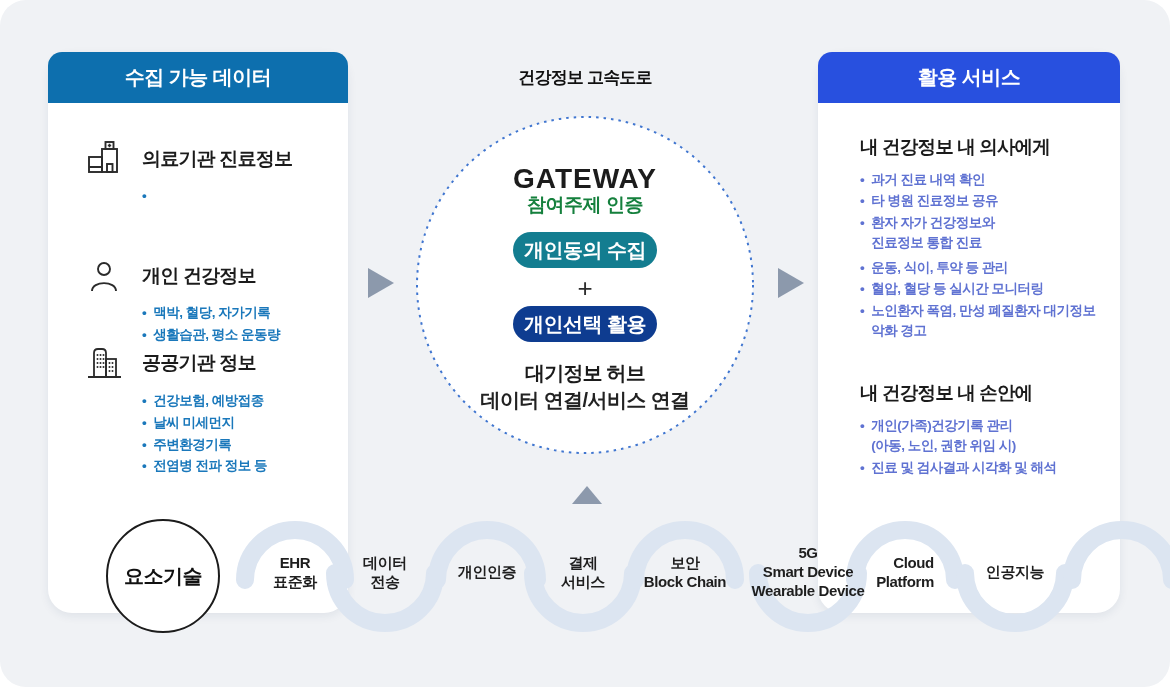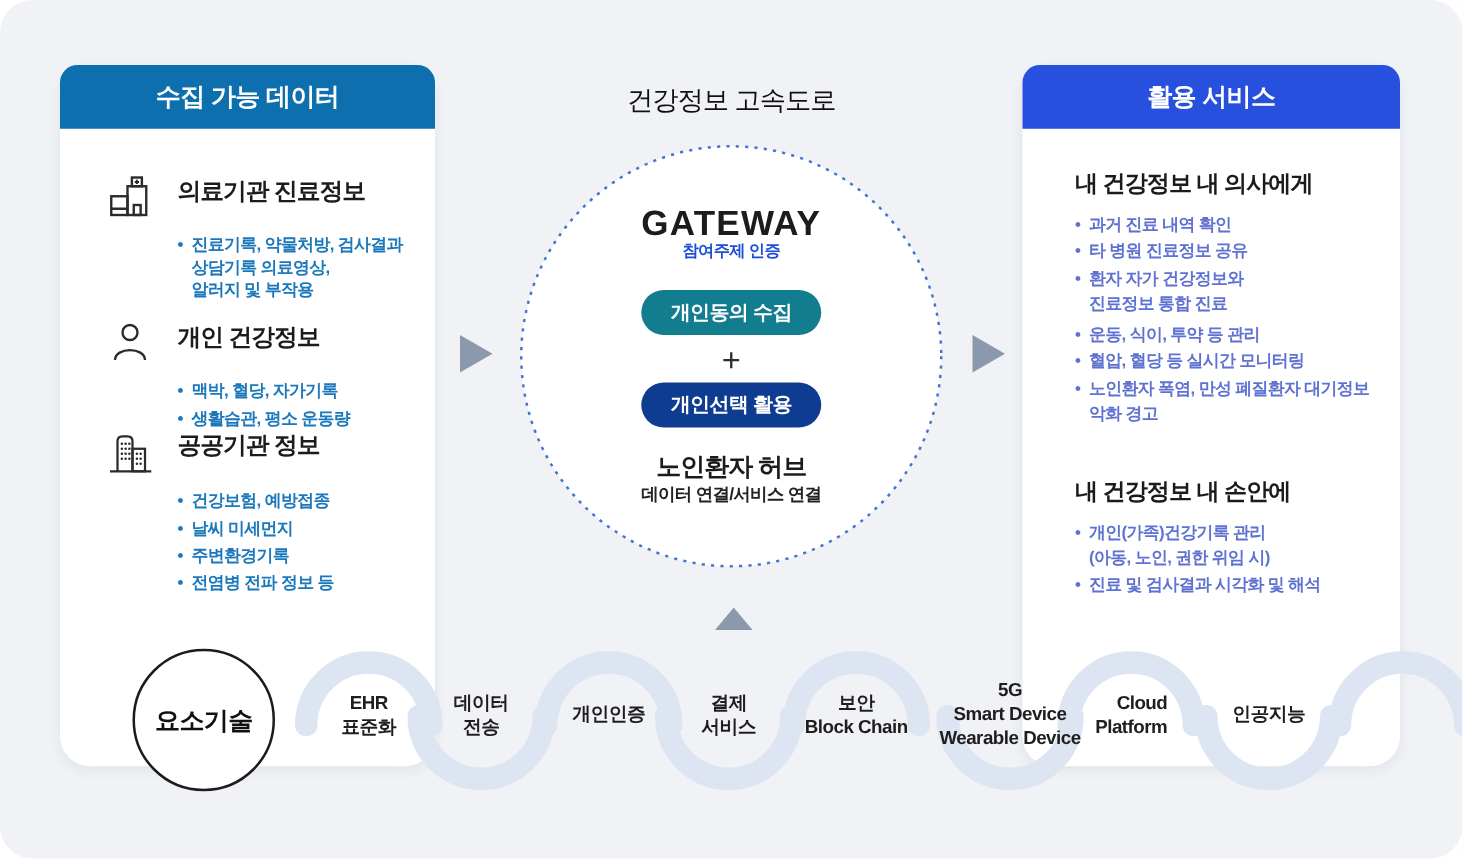--- a/index.html
+++ b/index.html
@@ -15,55 +15,55 @@
   .right-card { left:818px; width:302px; }
   .card-header { height:51px; border-radius:14px 14px 0 0;
     display:flex; align-items:center; justify-content:center;
     color:#fff; font-size:20px; font-weight:bold; letter-spacing:-0.5px; }
   .left-card .card-header { background:#0d6fae; }
   .right-card .card-header { background:#2850df; }
 
   
   .lgroup { position:absolute; left:34px; width:252px; }
   .lg1 { top:88px; } .lg2 { top:205px; } .lg3 { top:291px; }
-  .g-head { display:flex; align-items:flex-start; gap:16px; min-height:38px; }
+  .g-head { display:flex; align-items:center; gap:16px; min-height:38px; }
   .g-icon { width:44px; display:flex; justify-content:center; }
   .g-title { font-size:19px; font-weight:bold; color:#1b1b1b; letter-spacing:-0.8px; }
   .bullets { margin:9px 0 0 60px; }
   .bullet { display:flex; gap:7px; margin-bottom:4px;
     color:#1a78bb; font-weight:bold; font-size:13.5px; line-height:1.32; letter-spacing:-0.5px; }
   .bullet .dot { flex:0 0 auto; }
   .bullet .btxt { white-space:pre-line; }
 
   
   .rsection { position:absolute; left:42px; width:248px; }
   .rs1 { top:82px; } .rs2 { top:206px; } .rs3 { top:328px; }
   .rs-title { font-size:18.5px; font-weight:bold; color:#1b1b1b; letter-spacing:-0.8px; margin-bottom:11px; }
   .rbullets .bullet { color:#5f72d2; line-height:1.5; margin-bottom:1px; }
 
   
   .center-title { position:absolute; left:455px; top:66px; width:260px; text-align:center;
-    font-size:21px; font-weight:normal; color:#101010; letter-spacing:-0.8px; }
+    font-size:17px; font-weight:bold; color:#101010; letter-spacing:-0.8px; }
   .gateway-svg { position:absolute; left:415px; top:115px; }
   .gateway-content { position:absolute; left:415px; top:115px; width:340px; height:340px; }
   .gw-title { position:absolute; top:48px; width:100%; text-align:center;
     font-size:28px; font-weight:800; letter-spacing:1px; color:#1c1c1c; }
   .gw-sub { position:absolute; top:77px; width:100%; text-align:center;
-    font-size:13px; font-weight:bold; color:#1d4ed8; letter-spacing:-0.5px; }
+    font-size:19px; font-weight:bold; color:#15803d; letter-spacing:-0.5px; }
   .pill { position:absolute; left:98px; width:144px; height:36px; border-radius:18px;
     display:flex; align-items:center; justify-content:center;
-    color:#fff; font-size:16px; font-weight:bold; letter-spacing:-0.5px; }
+    color:#fff; font-size:20px; font-weight:bold; letter-spacing:-0.5px; }
   .pill-teal { top:117px; background:#137d90; }
   .pill-navy { top:191px; background:#0e3c90; }
   .gw-plus { position:absolute; top:158px; width:100%; text-align:center;
     font-size:26px; font-weight:400; color:#2e2e2e; }
   .hub-title { position:absolute; top:245px; width:100%; text-align:center;
     font-size:20px; font-weight:bold; color:#1b1b1b; letter-spacing:-0.8px; }
   .hub-sub { position:absolute; top:272px; width:100%; text-align:center;
-    font-size:14px; font-weight:bold; color:#222; letter-spacing:-0.6px; }
+    font-size:20px; font-weight:bold; color:#222; letter-spacing:-0.6px; }
 
   
   .flow-arrow { position:absolute; width:0; height:0;
     border-top:15px solid transparent; border-bottom:15px solid transparent;
     border-left:26px solid #8c99ac; }
   .fa1 { left:368px; top:268px; }
   .fa2 { left:778px; top:268px; }
   .up-triangle { position:absolute; left:572px; top:486px; width:0; height:0;
     border-left:15px solid transparent; border-right:15px solid transparent;
     border-bottom:18px solid #8c99ac; }
@@ -97,23 +97,20 @@
             <rect x="5" y="17" width="13" height="15"></rect>
             <path d="M5 27 h13"></path>
             <rect x="23" y="24" width="5.5" height="8"></rect>
           </svg>
         </span>
         <span class="g-title">의료기관 진료정보</span>
       </div>
       <div class="bullets">
         <div class="bullet">
             <span class="dot">•</span>
-            <span class="btxt">진료기록, 약물처방, 검사결과
-상담기록 의료영상,
-알러지 및 부작용</span>
           </div>
       </div>
     </div>
 
     <div class="lgroup lg2">
       <div class="g-head">
         <span class="g-icon">
           <svg width="30" height="32" viewBox="0 0 30 32" fill="none" stroke="#2b2b2b" stroke-width="1.9">
             <circle cx="15" cy="9" r="6"></circle>
             <path d="M3 31 C3 20.5, 27 20.5, 27 31"></path>
@@ -190,21 +187,21 @@
   <svg class="gateway-svg" width="340" height="340">
     <circle cx="170" cy="170" r="168" fill="#ffffff" stroke="#4076d0" stroke-width="2" stroke-dasharray="2.5 5"></circle>
   </svg>
 
   <div class="gateway-content">
     <div class="gw-title">GATEWAY</div>
     <div class="gw-sub">참여주제 인증</div>
     <div class="pill pill-teal">개인동의 수집</div>
     <div class="gw-plus">+</div>
     <div class="pill pill-navy">개인선택 활용</div>
-    <div class="hub-title">노인환자 허브</div>
+    <div class="hub-title">대기정보 허브</div>
     <div class="hub-sub">데이터 연결/서비스 연결</div>
   </div>
 
   <div class="flow-arrow fa1"></div>
   <div class="flow-arrow fa2"></div>
   <div class="up-triangle"></div>
 
   <div class="card right-card">
     <div class="card-header">활용 서비스</div>
 

